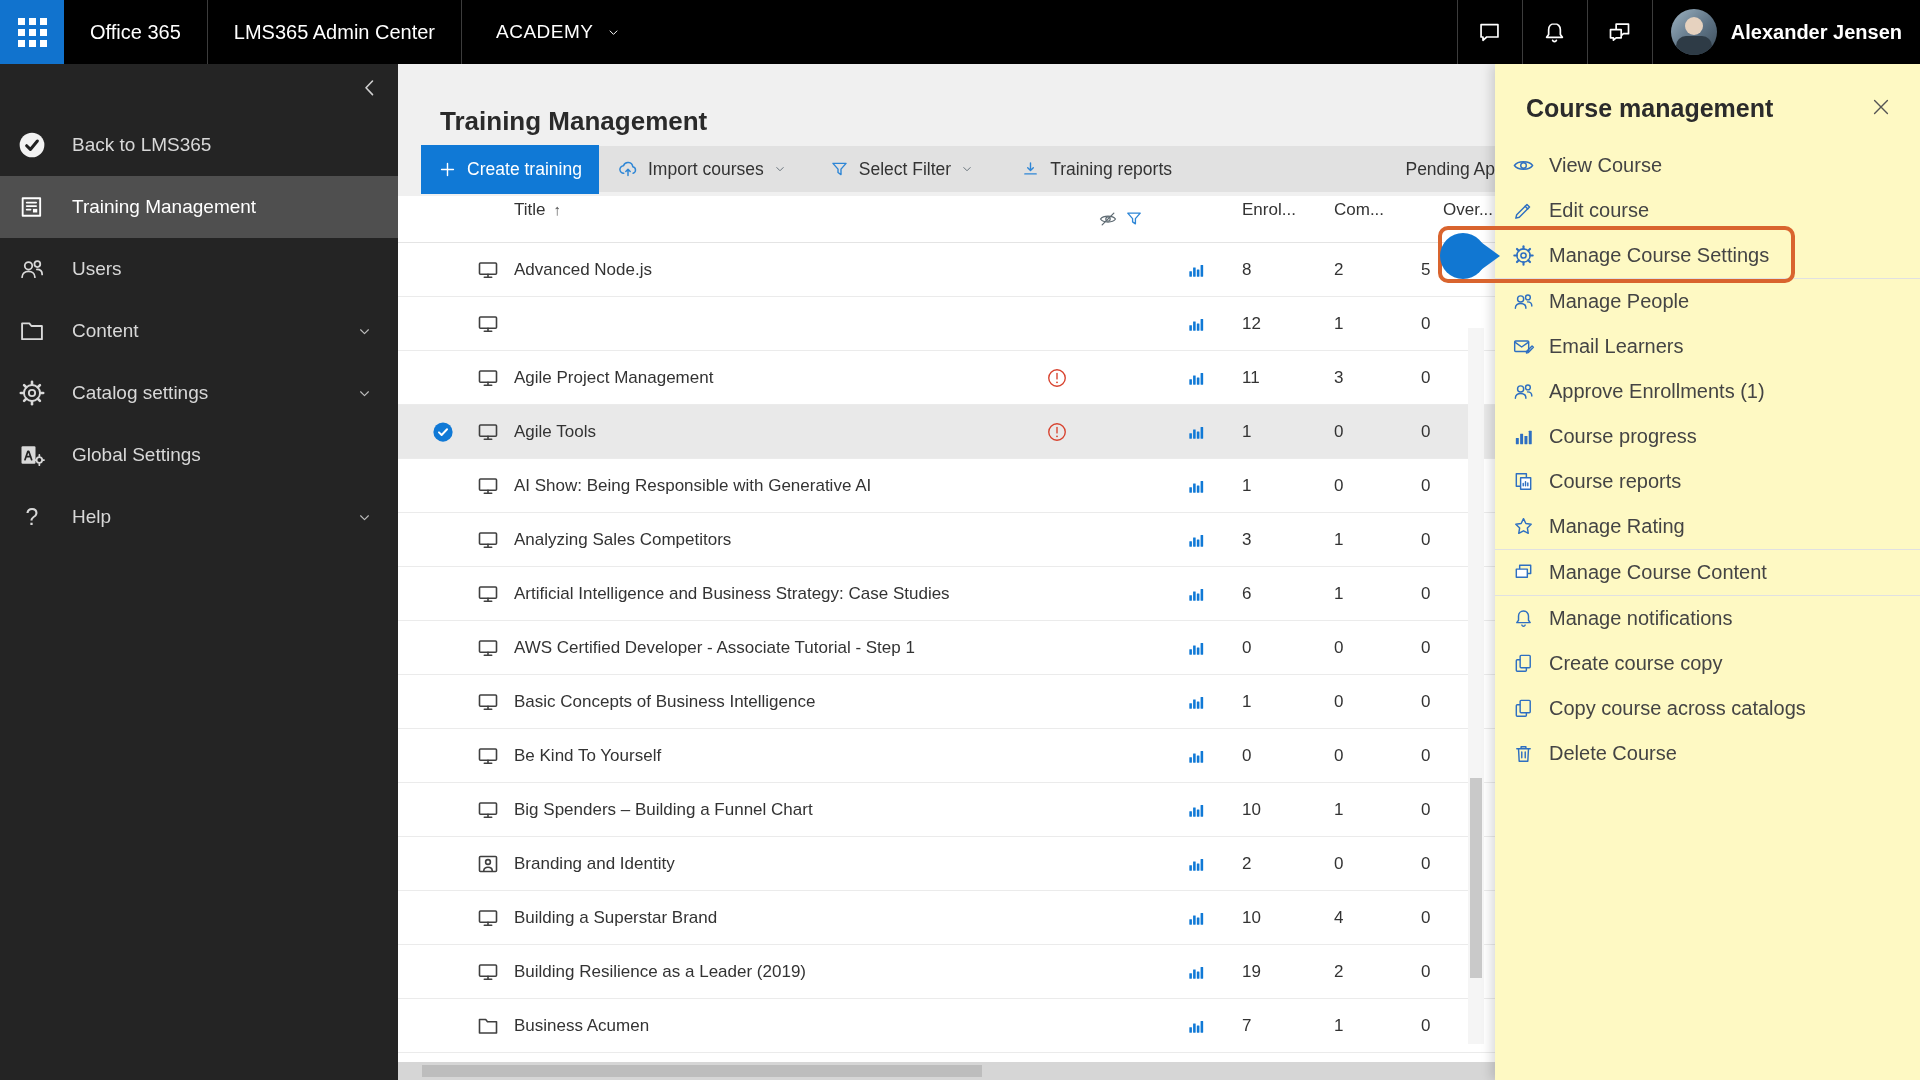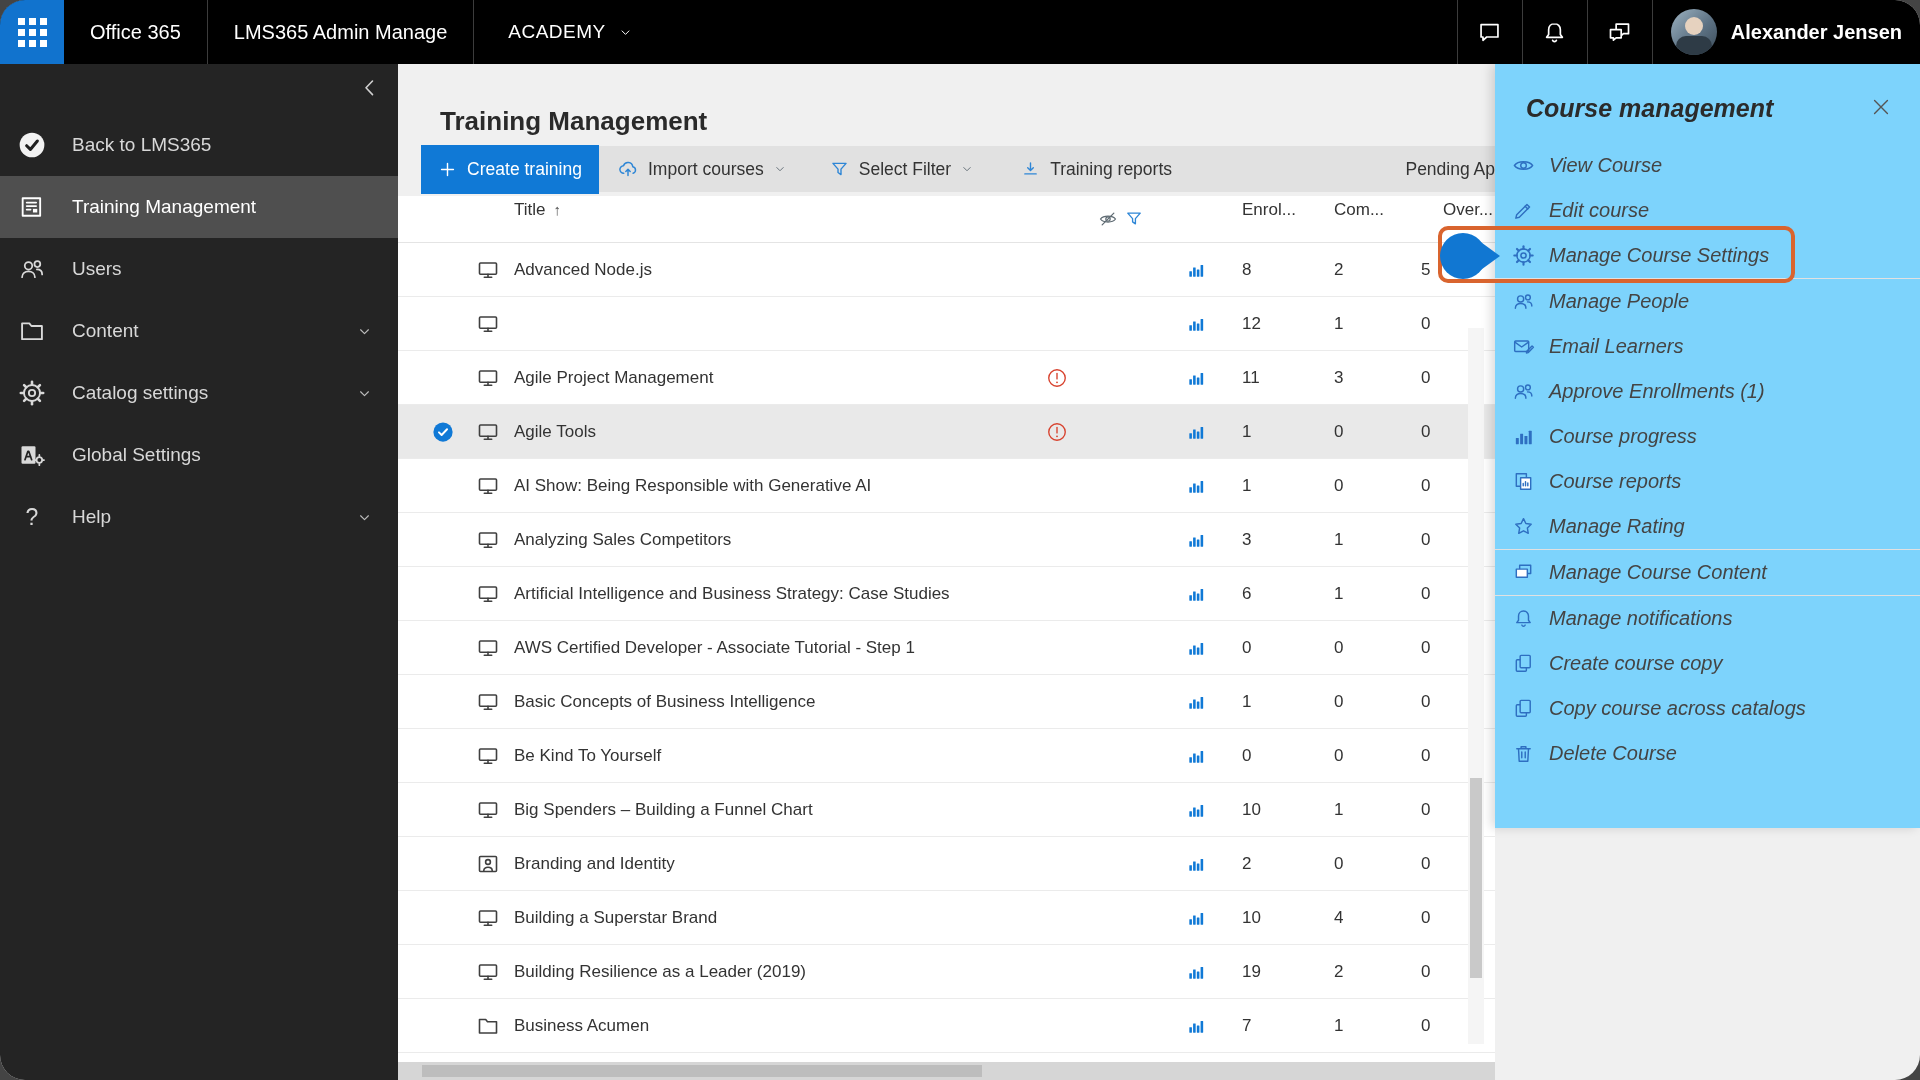--- a/index.html
+++ b/index.html
@@ -1,17 +1,17 @@
 <!DOCTYPE html>
 <html><head>
 <meta charset="utf-8">
 <style>
   html,body{margin:0;padding:0;background:#444;}
   #stage{position:relative;width:1920px;height:1080px;overflow:hidden;background:#f0f0f0;
-         font-family:"Liberation Sans","DejaVu Sans",sans-serif;border-radius:25px;-webkit-font-smoothing:antialiased;}
+         font-family:"Liberation Sans","DejaVu Sans",sans-serif;-webkit-font-smoothing:antialiased;}
   .ic{display:inline-flex;align-items:center;justify-content:center;flex:none;}
   .ic svg{display:block;}
 
   
   #topbar{position:absolute;left:0;top:0;width:1920px;height:64px;background:#000;display:flex;align-items:center;color:#fff;z-index:20;}
   .waffle{width:64px;height:64px;background:#1173ce;display:flex;align-items:center;justify-content:center;cursor:pointer;}
   .waffle-grid{display:grid;grid-template-columns:repeat(3,7px);grid-gap:4px;}
   .waffle-grid i{width:7px;height:7px;background:#fff;display:block;}
   .tb-sep{width:1px;height:64px;background:#3c3c3c;flex:none;}
   .tb-text{font-size:20px;padding:0 26px;white-space:nowrap;cursor:pointer;}
@@ -57,21 +57,21 @@
   .c-warn{left:648px;color:#d8432f;} .c-chart{left:788px;color:#1079d6;}
   .c-n1{left:844px;} .c-n2{left:936px;} .c-n3{left:1023px;}
   .num{font-size:17px;color:#333;}
 
   #vscroll{position:absolute;top:132px;bottom:18px;left:1070px;width:16px;background:#f5f5f5;}
   #vscroll .thumb{position:absolute;left:2px;width:12px;top:450px;height:200px;background:#c9c9c9;}
   #hscroll{position:absolute;left:0;right:0;bottom:0;height:18px;background:#d6d6d6;}
   #hscroll .thumb{position:absolute;top:3px;height:12px;left:24px;width:560px;background:#bdbdbd;}
 
   
-  #panel{position:absolute;left:1495px;top:64px;width:425px;height:764px;background:#7dd3fc;box-shadow:-4px 0 10px rgba(0,0,0,.14);z-index:15;font-style:italic;}
+  #panel{position:absolute;left:1495px;top:64px;width:425px;height:1016px;background:#fef9c3;box-shadow:-4px 0 10px rgba(0,0,0,.14);z-index:15;}
   #panel-title{position:absolute;left:31px;top:30px;font-size:25px;font-weight:600;color:#2b2b2b;margin:0;}
   #panel-close{position:absolute;right:28px;top:32px;width:22px;height:22px;color:#555;cursor:pointer;}
   #panel-items{position:absolute;left:0;right:0;top:79px;}
   .p-item{height:45px;display:flex;align-items:center;padding-left:17px;gap:14px;font-size:20px;color:#444;cursor:pointer;}
   .p-item .ic{width:23px;height:23px;color:#2e6fc1;}
   .p-div{border-top:1px solid #e1e1e1;height:0;}
 
   
   #hl-box{position:absolute;left:1438px;top:226px;width:357px;height:57px;border:4px solid #d9642e;border-radius:10px;z-index:30;pointer-events:none;box-sizing:border-box;}
   #cursor-blob{position:absolute;left:1440px;top:233px;z-index:31;pointer-events:none;}
@@ -90,21 +90,21 @@
           <i></i>
           <i></i>
           <i></i>
           <i></i>
           <i></i>
           <i></i>
         </div>
     </div>
     <div class="tb-text">Office 365</div>
     <div class="tb-sep"></div>
-    <div class="tb-text">LMS365 Admin Manage</div>
+    <div class="tb-text">LMS365 Admin Center</div>
     <div class="tb-sep"></div>
     <div class="tb-tenant">
       <span>ACADEMY</span>
       <span class="ic">
           <svg width="15" height="15" viewBox="0 0 24 24">
             <path d="M6.5 9.5l5.5 5.5 5.5-5.5" fill="none" stroke="currentColor" stroke-width="1.6" stroke-linecap="round" stroke-linejoin="round"></path>
           </svg>
         </span>
     </div>
     <div class="tb-spacer"></div>

